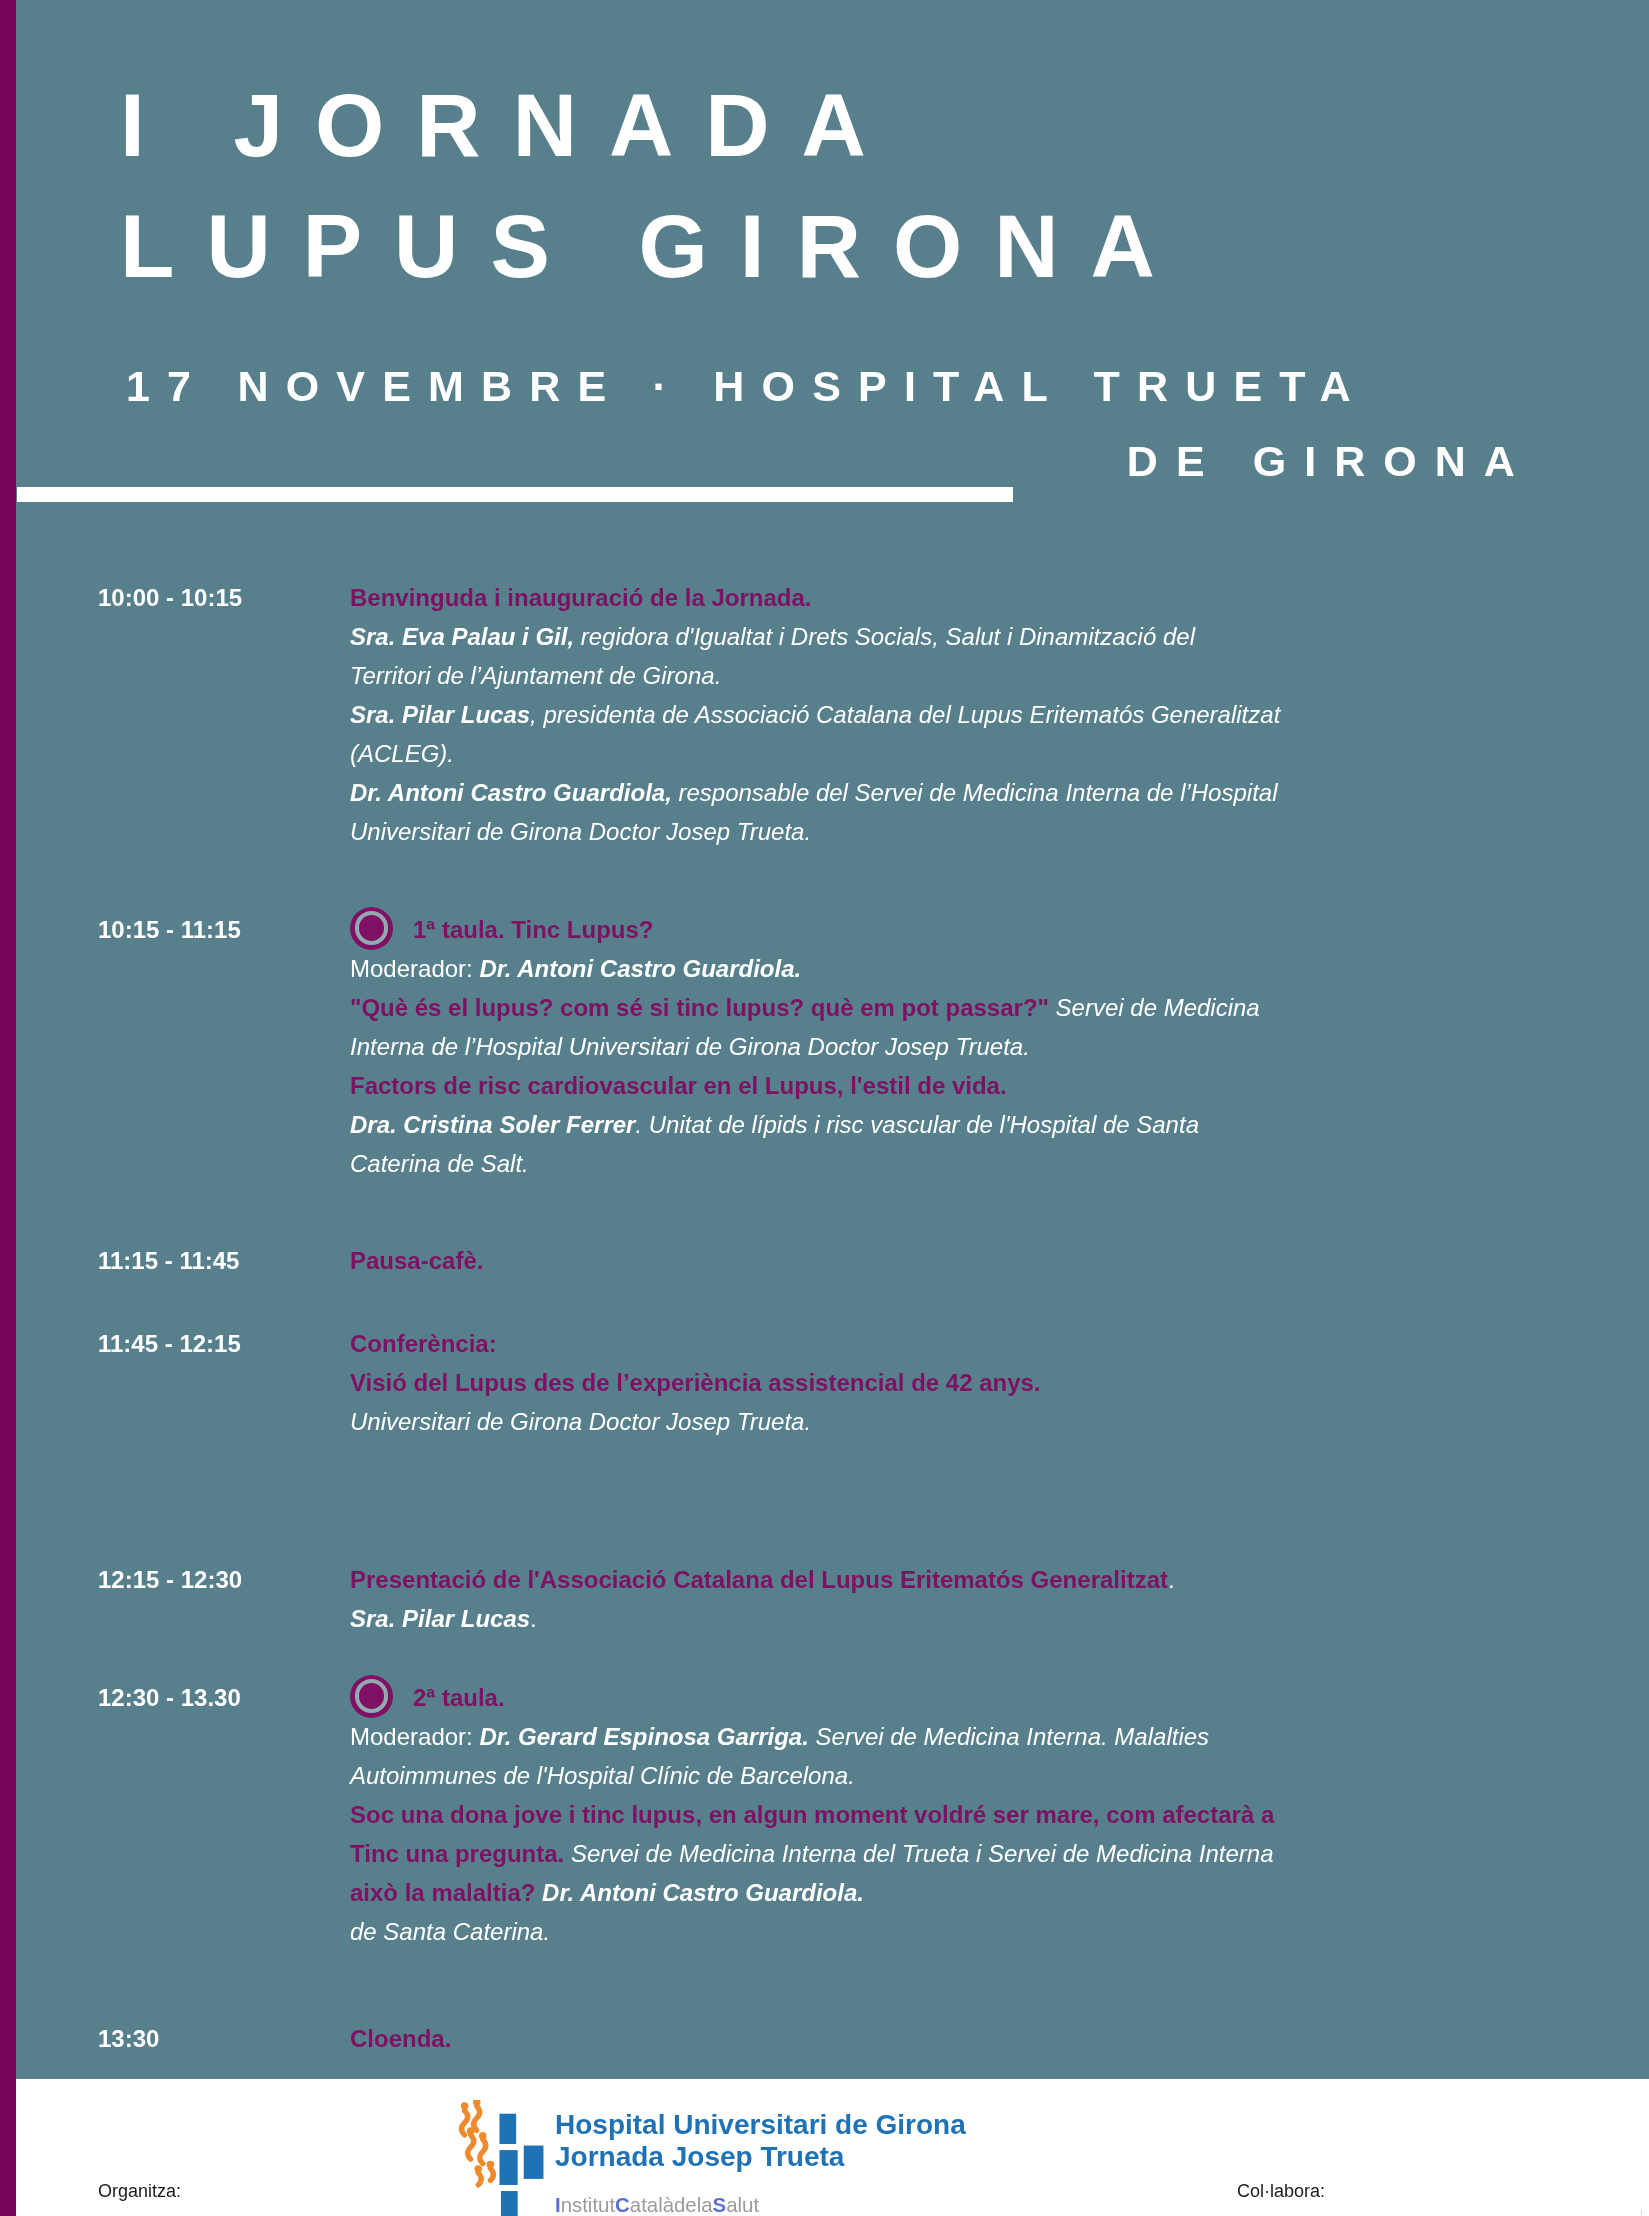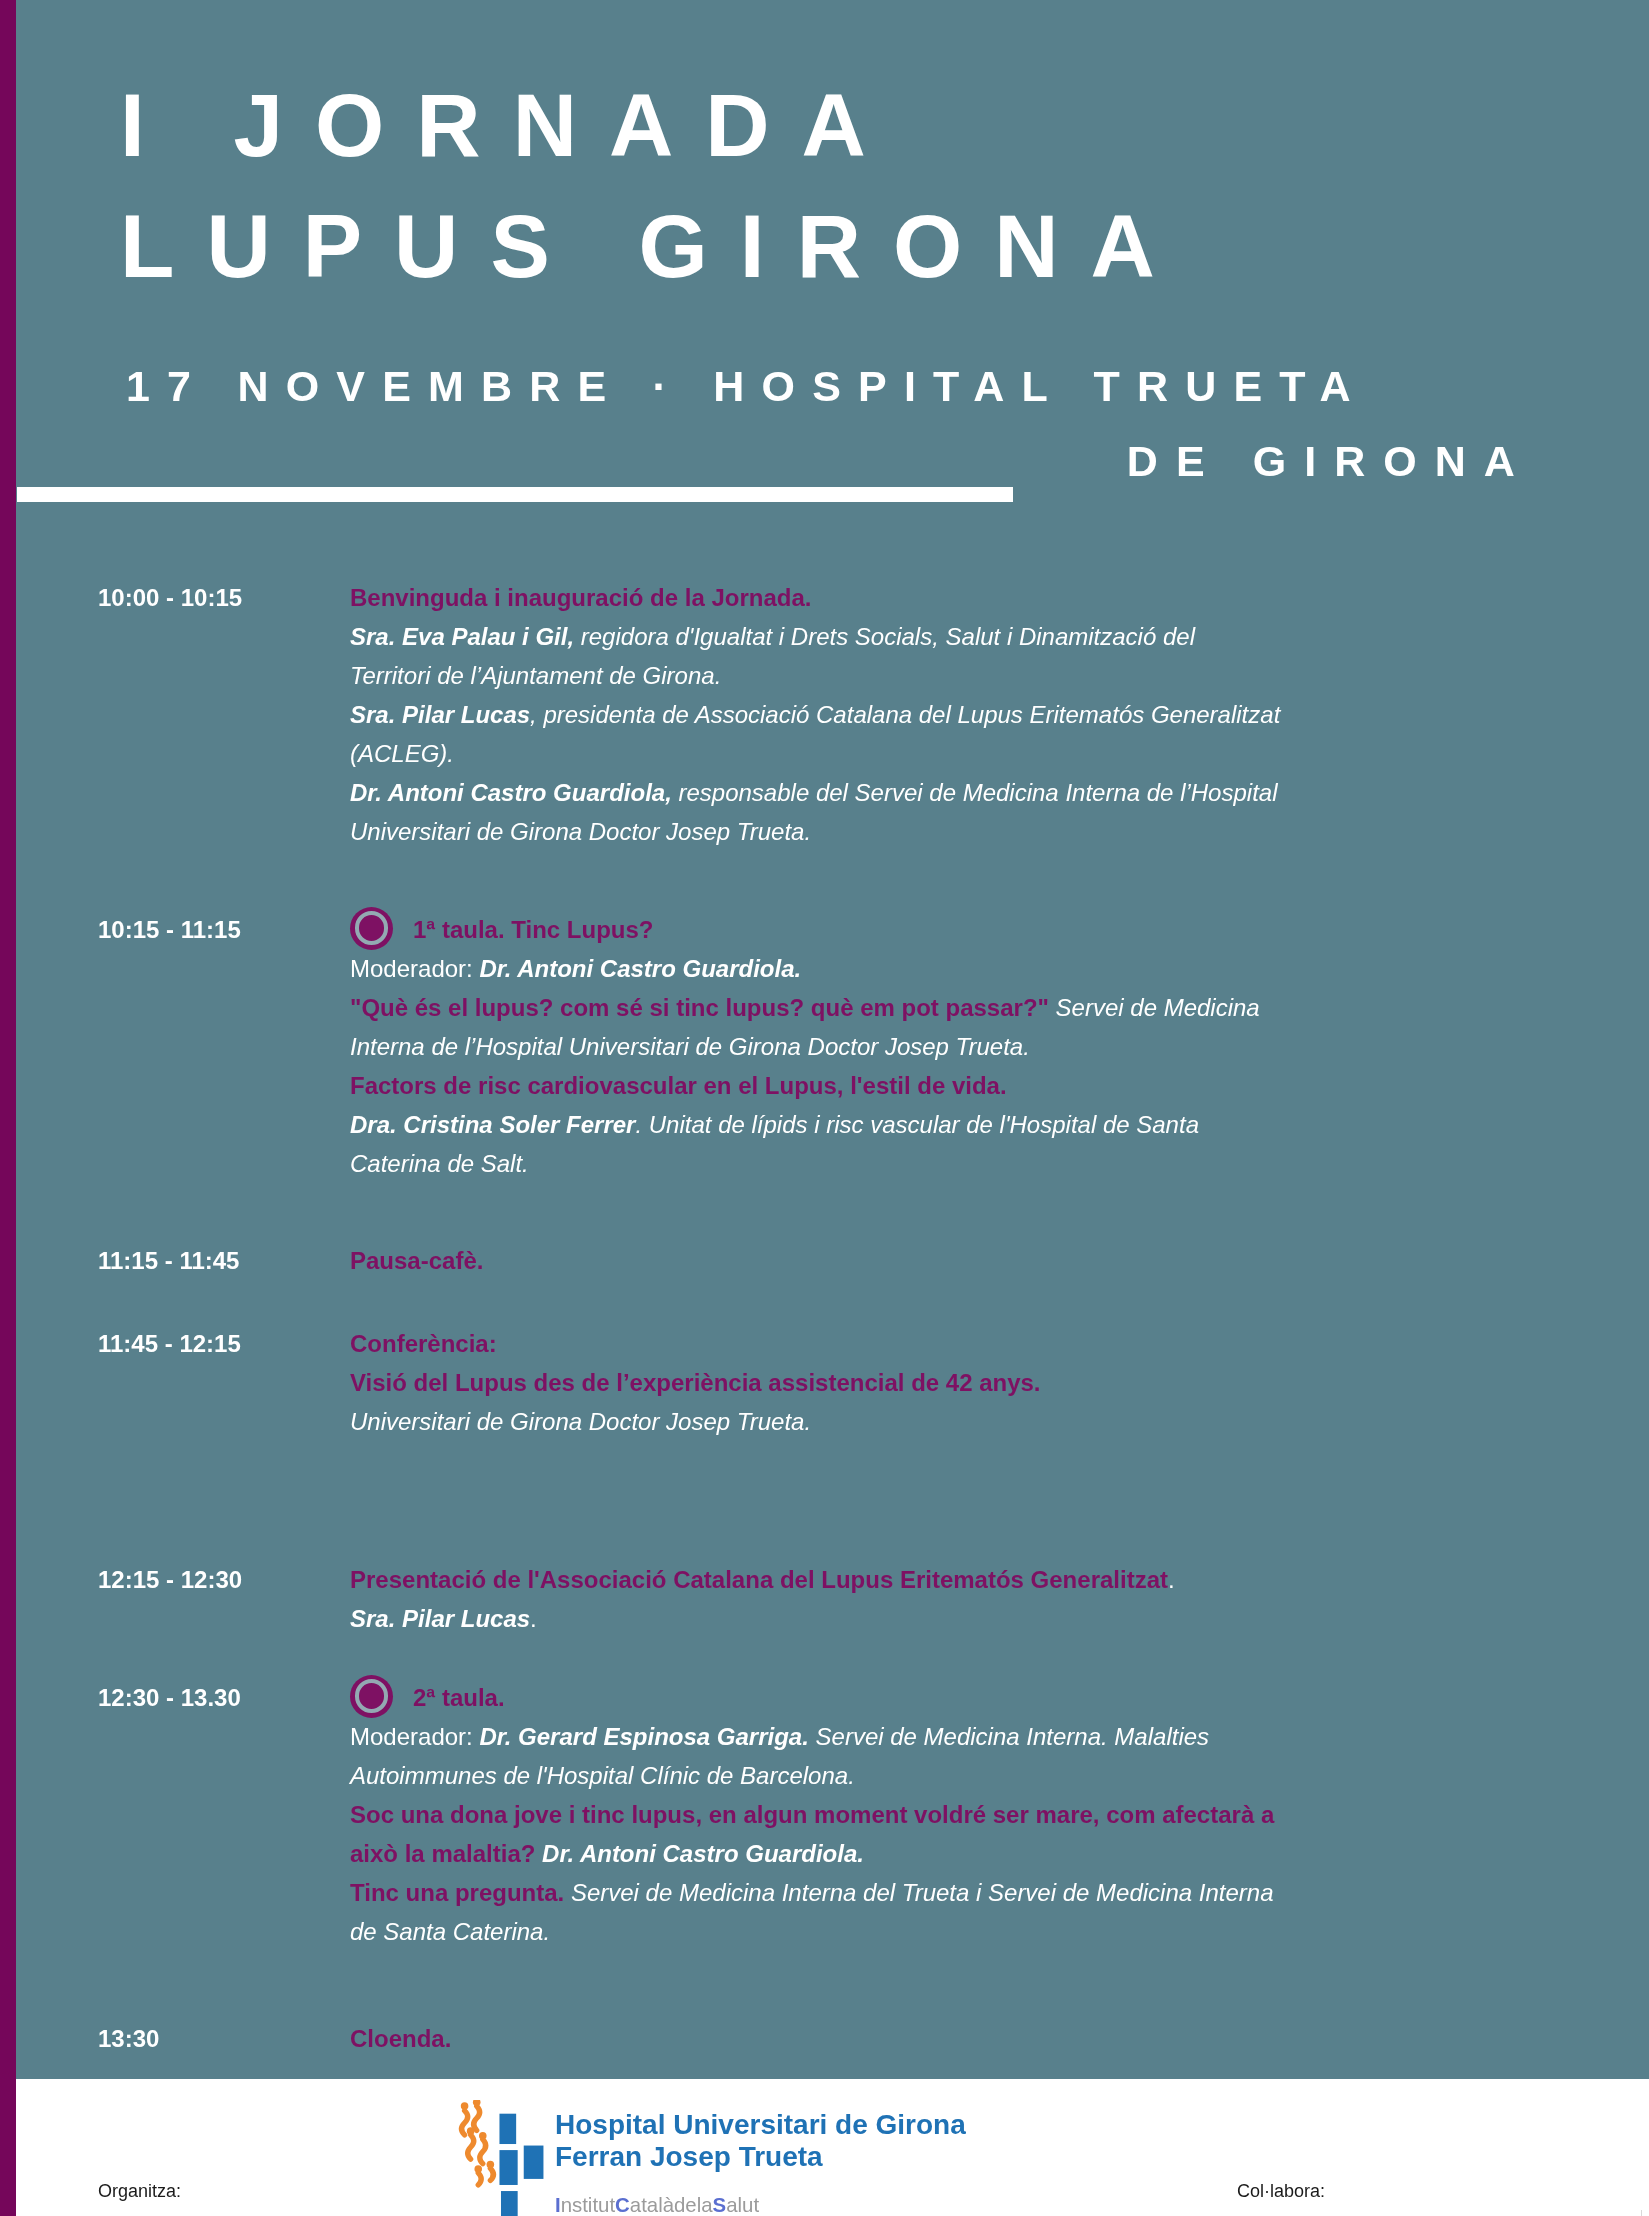--- a/index.html
+++ b/index.html
@@ -145,22 +145,22 @@
         <div class="line"><span class="seg-wbi">Sra. Pilar Lucas</span><span class="seg-w">.</span></div>
       </div>
     </div>
     <div class="row" style="top: 1678px;">
       <div class="time">12:30 - 13.30</div>
       <div class="content">
         <div class="line has-bullet"><span class="bullet"></span><span class="seg-accent">2ª taula.</span></div>
         <div class="line"><span class="seg-w">Moderador: </span><span class="seg-wbi">Dr. Gerard Espinosa Garriga.</span><span class="seg-wi"> Servei de Medicina Interna. Malalties</span></div>
         <div class="line"><span class="seg-wi">Autoimmunes de l'Hospital Clínic de Barcelona.</span></div>
         <div class="line"><span class="seg-accent">Soc una dona jove i tinc lupus, en algun moment voldré ser mare, com afectarà a</span></div>
+        <div class="line"><span class="seg-accent">Tinc una pregunta.</span><span class="seg-wi"> Servei de Medicina Interna del Trueta i Servei de Medicina Interna</span></div>
         <div class="line"><span class="seg-accent">això la malaltia? </span><span class="seg-wbi">Dr. Antoni Castro Guardiola.</span></div>
-        <div class="line"><span class="seg-accent">Tinc una pregunta.</span><span class="seg-wi"> Servei de Medicina Interna del Trueta i Servei de Medicina Interna</span></div>
         <div class="line"><span class="seg-wi">de Santa Caterina.</span></div>
       </div>
     </div>
     <div class="row" style="top: 2019px;">
       <div class="time">13:30</div>
       <div class="content">
         <div class="line"><span class="seg-accent">Cloenda.</span></div>
       </div>
     </div>
   </div>
@@ -186,21 +186,21 @@
       <circle cx="28" cy="91" r="5"></circle>
   </g>
   <g fill="#1F72B5">
     <rect x="56" y="18" width="22" height="40"></rect>
     <rect x="56" y="66" width="24" height="46"></rect>
     <rect x="88" y="60" width="26" height="44"></rect>
     <rect x="58" y="120" width="22" height="42"></rect>
   </g>
 </svg>
 <div class="hospital-text hosp-1">Hospital Universitari de Girona</div>
-<div class="hospital-text hosp-2">Ferran Josep Trueta</div>
+<div class="hospital-text hosp-2">Jornada Josep Trueta</div>
 <div class="institut" id="institut"><span class="ics-blue">I</span><span class="ics-gray">nstitut</span><span class="ics-blue">C</span><span class="ics-gray">atalàdela</span><span class="ics-blue">S</span><span class="ics-gray">alut</span></div>
 
 <div class="gsk-blob">
   
 </div>
 
 <div class="gsk-edge"></div>
 
 
 </body></html>

